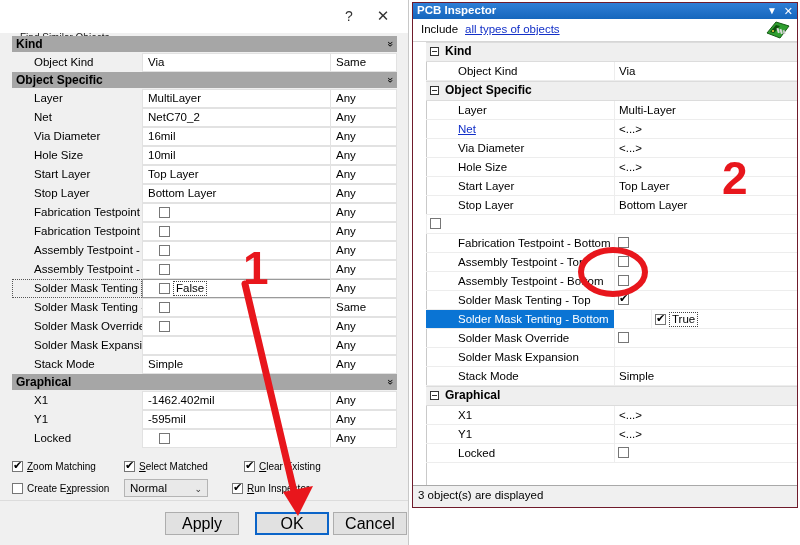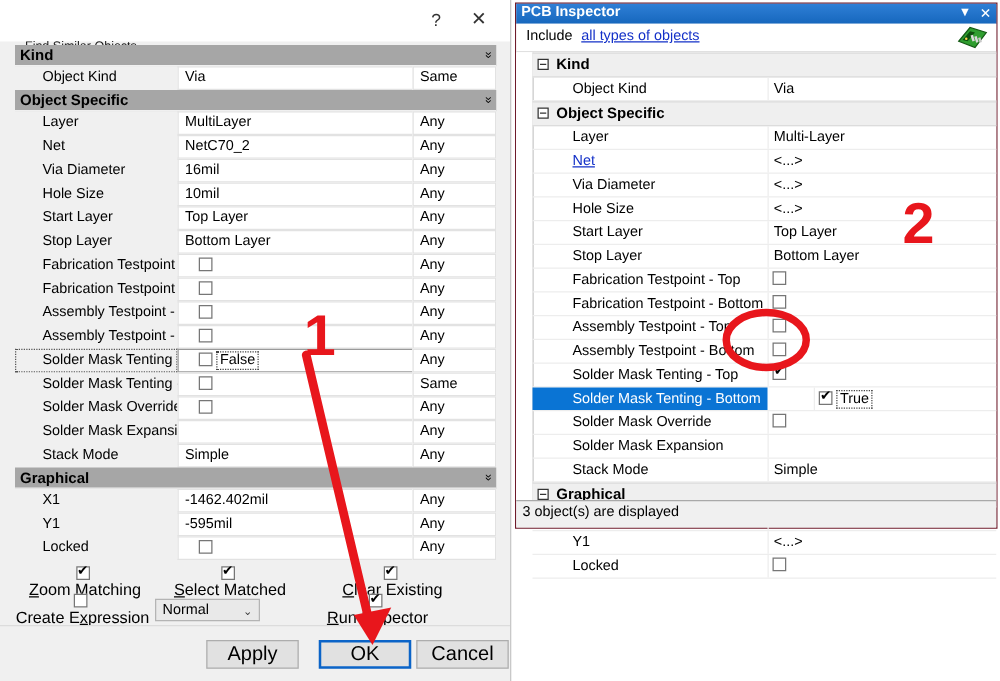--- a/index.html
+++ b/index.html
@@ -91,21 +91,21 @@
     border: 1px dotted #444; padding: 0 2px; font-size: 11.5px;
     line-height: 13px; vertical-align: 1px;
   }
 
   #fso-opts {
     position: absolute; left: 12px; top: 455px; width: 385px;
   }
   .opt-line { display: flex; align-items: center; height: 22px; }
   .opt {
     display: flex; align-items: center;
-    font-size: 13px; color: #000; flex-direction: column;
+    font-size: 10px; color: #000;
   }
   .opt .cbx { margin-right: 4px; }
   .opt.c1 { width: 112px; }
   .opt.c2 { width: 120px; }
   .opt.c3 { width: 140px; }
   #combo {
     width: 84px; height: 18px; box-sizing: border-box;
     background: #e9e9e9; border: 1px solid #b4b4b4;
     font-size: 11.5px; line-height: 16px; padding-left: 5px;
     position: relative; color: #000; margin-left: 4px;
@@ -124,21 +124,21 @@
     background: #e1e1e1; border: 1px solid #adadad;
     font-size: 16px; color: #000; text-align: center; line-height: 21px;
     box-sizing: border-box;
   }
   #btn-apply { left: 165px; }
   #btn-ok { left: 255px; border: 2px solid #0b64c8; background: #e1e1e1; line-height: 19px; }
   #btn-cancel { left: 333px; }
 
   
   #pcbi {
-    position: absolute; left: 412px; top: 2px; width: 386px; height: 421px;
+    position: absolute; left: 412px; top: 2px; width: 386px; height: 506px;
     background: #ffffff; box-sizing: border-box;
     border: 1px solid #6f1b2b;
   }
   #pcbi-titlebar {
     height: 16px; background: linear-gradient(#2f7fd6, #1667bd);
     position: relative;
   }
   #pcbi-title {
     position: absolute; left: 4px; top: 1px;
     font-size: 11.5px; font-weight: bold; color: #ffffff;
@@ -441,21 +441,20 @@
         </div>
         <div class="p-row">
           <div class="p-name">Start Layer</div>
           <div class="p-val">Top Layer</div>
         </div>
         <div class="p-row">
           <div class="p-name">Stop Layer</div>
           <div class="p-val">Bottom Layer</div>
         </div>
         <div class="p-row">
-          <div class="p-name">Fabrication Testpoint - Top</div>
           <div class="p-val cbv"><span class="cbx"></span></div>
         </div>
         <div class="p-row">
           <div class="p-name">Fabrication Testpoint - Bottom</div>
           <div class="p-val cbv"><span class="cbx"></span></div>
         </div>
         <div class="p-row">
           <div class="p-name">Assembly Testpoint - Top</div>
           <div class="p-val cbv"><span class="cbx"></span></div>
         </div>

